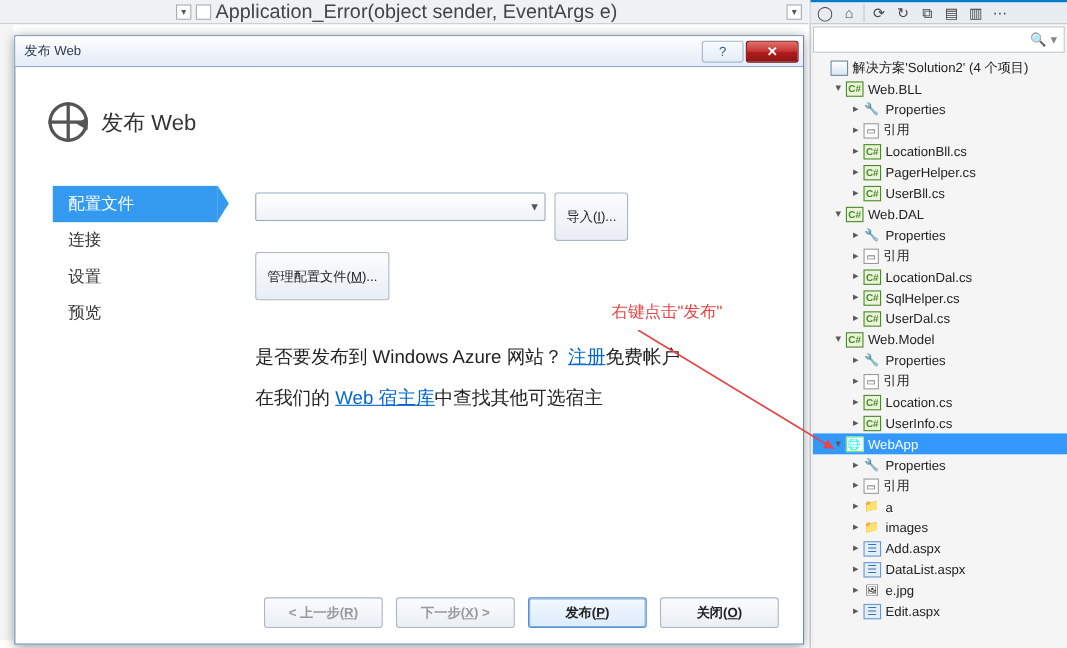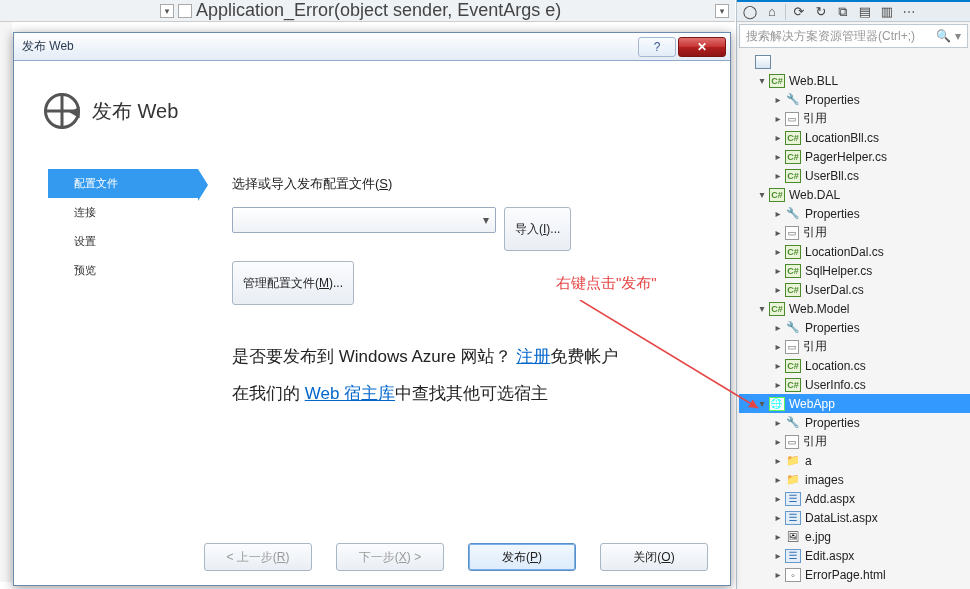--- a/index.html
+++ b/index.html
@@ -56,39 +56,39 @@
     .titlebar .help-btn { width: 38px; height: 20px; border: 1px solid #a5b7cf; border-radius: 3px; display:flex; align-items:center; justify-content:center; background:linear-gradient(#f8fbff,#e3ecf7); margin-right:2px; color:#3a5a8a; font-size:12px; }
     .titlebar .close-btn { width: 48px; height: 20px; border-radius: 3px; background: linear-gradient(#e07070,#c83434 48%,#b01e1e 52%,#8e1515); color:#fff; display:flex; align-items:center; justify-content:center; border:1px solid #7a1515; margin-right:4px; font-size:12px; font-weight:bold; }
     .dlg-header { position:absolute; left: 30px; top: 60px; display:flex; align-items:center; }
     .globe-icon { width: 36px; height: 36px; border: 3px solid #555; border-radius: 50%; position:relative; margin-right: 12px; }
     .globe-icon::before { content:""; position:absolute; left:50%; top:-3px; bottom:-3px; width:3px; background:#555; transform:translateX(-50%); }
     .globe-icon::after { content:""; position:absolute; top:50%; left:-3px; right:-3px; height:3px; background:#555; transform:translateY(-50%); }
     .globe-arrow { position:absolute; width:0; height:0; border-left:6px solid transparent; border-right:6px solid transparent; border-bottom:10px solid #555; right:-6px; top:10px; transform:rotate(30deg); }
     .dlg-title { font-size: 20px; color: #333; }
 
     .nav-list { position:absolute; left: 34px; top: 136px; width: 150px; }
-    .nav-item { padding: 7px 26px; font-size: 11px; color: #333; cursor: pointer; }
+    .nav-item { padding: 7px 14px; font-size: 15px; color: #333; cursor: pointer; }
     .nav-item.active { background: #339af0; color: #fff; position: relative; }
     .nav-item.active::after { content:""; position:absolute; right:-10px; top:0; width:0; height:0; border-top:16px solid transparent; border-bottom:16px solid transparent; border-left:10px solid #339af0; }
 
     .form-area { position:absolute; left: 218px; top: 142px; width: 460px; }
     .form-label { font-size: 13px; color:#222; margin-bottom: 14px; }
     .form-label .u { text-decoration: underline; }
     .profile-row { display:flex; gap:8px; margin-bottom: 10px; }
     .profile-select { width: 264px; height: 26px; border:1px solid #9aaabf; background:linear-gradient(#fff,#eef2f7); border-radius:2px; display:flex; align-items:center; justify-content:flex-end; padding-right:6px; color:#555; }
     .btn { height: 44px; border:1px solid #aab6c4; border-radius:3px; background:linear-gradient(#fbfcfe,#e9eef4); padding: 0 10px; font-size:12px; color:#222; display:inline-flex; align-items:center; cursor:pointer; }
     .btn .u { text-decoration: underline; }
     .manage-row { margin-bottom: 40px; }
     .info-text { font-size: 17px; color:#222; margin-bottom: 14px; }
     .info-text a { color:#0066cc; text-decoration: underline; }
 
     .annotation { position:absolute; left: 556px; top: 274px; color:#e64545; font-size: 15px; }
     .arrow-line { position:absolute; pointer-events:none; }
 
-    .btn-row { position:absolute; bottom: 14px; right: 22px; display:flex; gap:24px; }
+    .btn-row { position:absolute; bottom: 14px; right: 22px; display:flex; gap:12px;font-weight:bold; }
     .btn-lg { width: 108px; height: 28px; justify-content:center; }
     .btn-lg.disabled { color:#999; }
     .btn-lg.primary { border-color:#5a8fc7; background:linear-gradient(#f2f8ff,#dcebfb); box-shadow: 0 0 0 1px #7ab0e8 inset; align-items: center; }
 
     
     .gutter { position:absolute; left:0; top:22px; width:12px; height:560px; background:#f5f5f5; color:#888; font-size:11px; }
   </style>
 </head>
 <body>
 
@@ -106,27 +106,27 @@
     <span class="tb-btn">⌂</span>
     <span class="sep"></span>
     <span class="tb-btn">⟳</span>
     <span class="tb-btn">↻</span>
     <span class="tb-btn">⧉</span>
     <span class="tb-btn">▤</span>
     <span class="tb-btn">▥</span>
     <span class="tb-btn">⋯</span>
   </div>
   <div class="sol-search">
-    <span>搜索解决方案资源管理器(Ctrl+;)</span>
     <span class="mag">🔍 ▾</span>
   </div>
   <div class="sol-tree">
     <div class="tree-row">
       <span class="tri none"></span>
         <span class="ic sln"></span>
+      <span class="lbl">解决方案'Solution2' (4 个项目)</span>
     </div>
     <div id="projects-container">
         <div class="tree-row ind1">
           <span class="tri open"></span>
           <span class="ic proj"></span>
           <span class="lbl">Web.BLL</span>
         </div>
         <div class="tree-row ind2">
           <span class="tri closed"></span>
           <span class="ic wrench"></span>
@@ -244,25 +244,20 @@
         </div>
         <div class="tree-row ind2">
           <span class="tri closed"></span>
           <span class="ic img"></span>
           <span class="lbl">e.jpg</span>
         </div>
         <div class="tree-row ind2">
           <span class="tri closed"></span>
           <span class="ic aspx"></span>
           <span class="lbl">Edit.aspx</span>
-        </div>
-        <div class="tree-row ind2">
-          <span class="tri closed"></span>
-          <span class="ic html"></span>
-          <span class="lbl">ErrorPage.html</span>
         </div>
       </div>
   </div>
 </div>
 
 <div class="dialog">
   <div class="titlebar">
     <span class="title">发布 Web</span>
     <div class="win-btns">
       <div class="help-btn">?</div>
@@ -278,23 +273,20 @@
   </div>
 
   <div class="nav-list">
     <div class="nav-item active"><span>配置文件</span></div>
     <div class="nav-item"><span>连接</span></div>
     <div class="nav-item"><span>设置</span></div>
     <div class="nav-item"><span>预览</span></div>
   </div>
 
   <div class="form-area">
-    <div class="form-label">
-      <span>选择或导入发布配置文件(</span><span class="u">S</span><span>)</span>
-    </div>
     <div class="profile-row">
       <div class="profile-select">
           <span>▾</span>
         </div>
       <div class="btn">
         <span>导入(</span>
           <span class="u">I</span>
           <span>)...</span>
       </div>
     </div>

